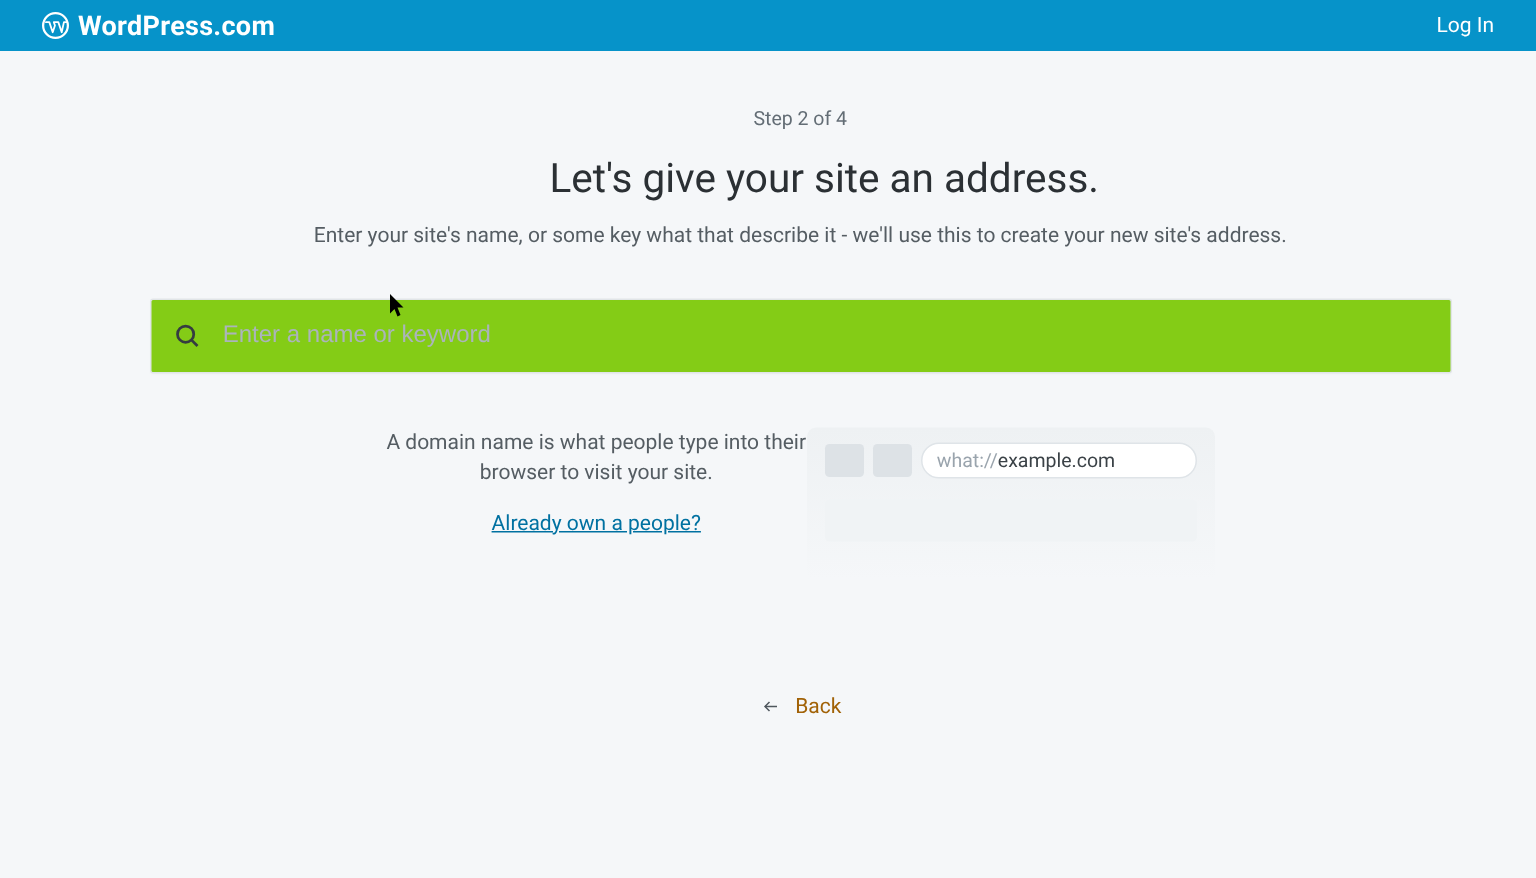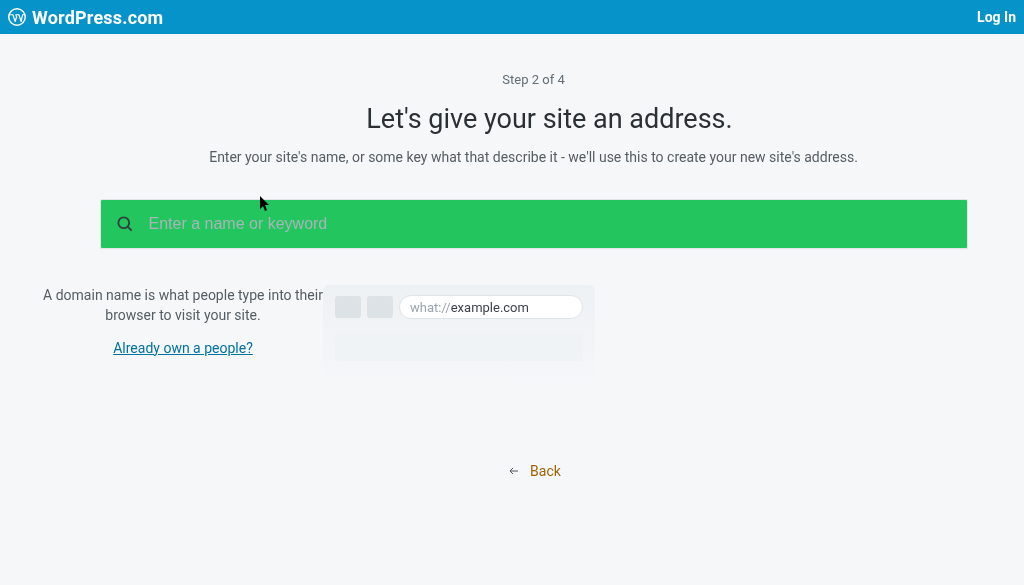--- a/index.html
+++ b/index.html
@@ -10,35 +10,35 @@
       height: 585px;
       overflow: hidden;
       position: relative;
     }
     .header {
       background: #0693c9;
       height: 34px;
       display: flex;
       align-items: center;
       justify-content: space-between;
-      padding: 0 8px;
+      padding: 0 28px;
     }
     .brand {
       color: #fff;
       font-weight: 700;
       font-size: 18px;
       letter-spacing: 0.2px;
       display: flex;
       align-items: center;
       gap: 6px;
     }
     .brand-icon svg { display:block; }
     .login {
       color: #fff;
-      font-weight: 700;
+      font-weight: 400;
       font-size: 14px;
       cursor: pointer;
     }
     .content {
       padding-top: 38px;
       text-align: center;
       margin-left: 43px;
     }
     .step {
       font-size: 13px;
@@ -53,21 +53,21 @@
       padding-left: 32px;
     }
     .subtitle {
       font-size: 14px;
       color: #555d63;
       margin-bottom: 34px;
     }
     .search-box {
       width: 868px;
       margin: 0 auto 36px;
-      background: #22c55e;
+      background: #84cc16;
       border: 1px solid #e1e5e8;
       border-radius: 2px;
       height: 50px;
       display: flex;
       align-items: center;
       padding: 0 14px;
       gap: 14px;
       box-shadow: 0 1px 2px rgba(0,0,0,0.02);
     }
     .search-icon { flex: 0 0 auto; color:#353c41; display:flex; }
@@ -75,20 +75,21 @@
       border: none;
       outline: none;
       font-size: 16px;
       width: 100%;
       color: #333;
       background: transparent;
     }
     .search-input::placeholder { color: #abb4bb; }
     .info-row {
       display: flex;
+      justify-content: center;
       align-items: flex-start;
     }
     .info-text {
       width: 280px;
       text-align: center;
     }
     .info-desc {
       font-size: 14px;
       color: #555d63;
       line-height: 1.45;

